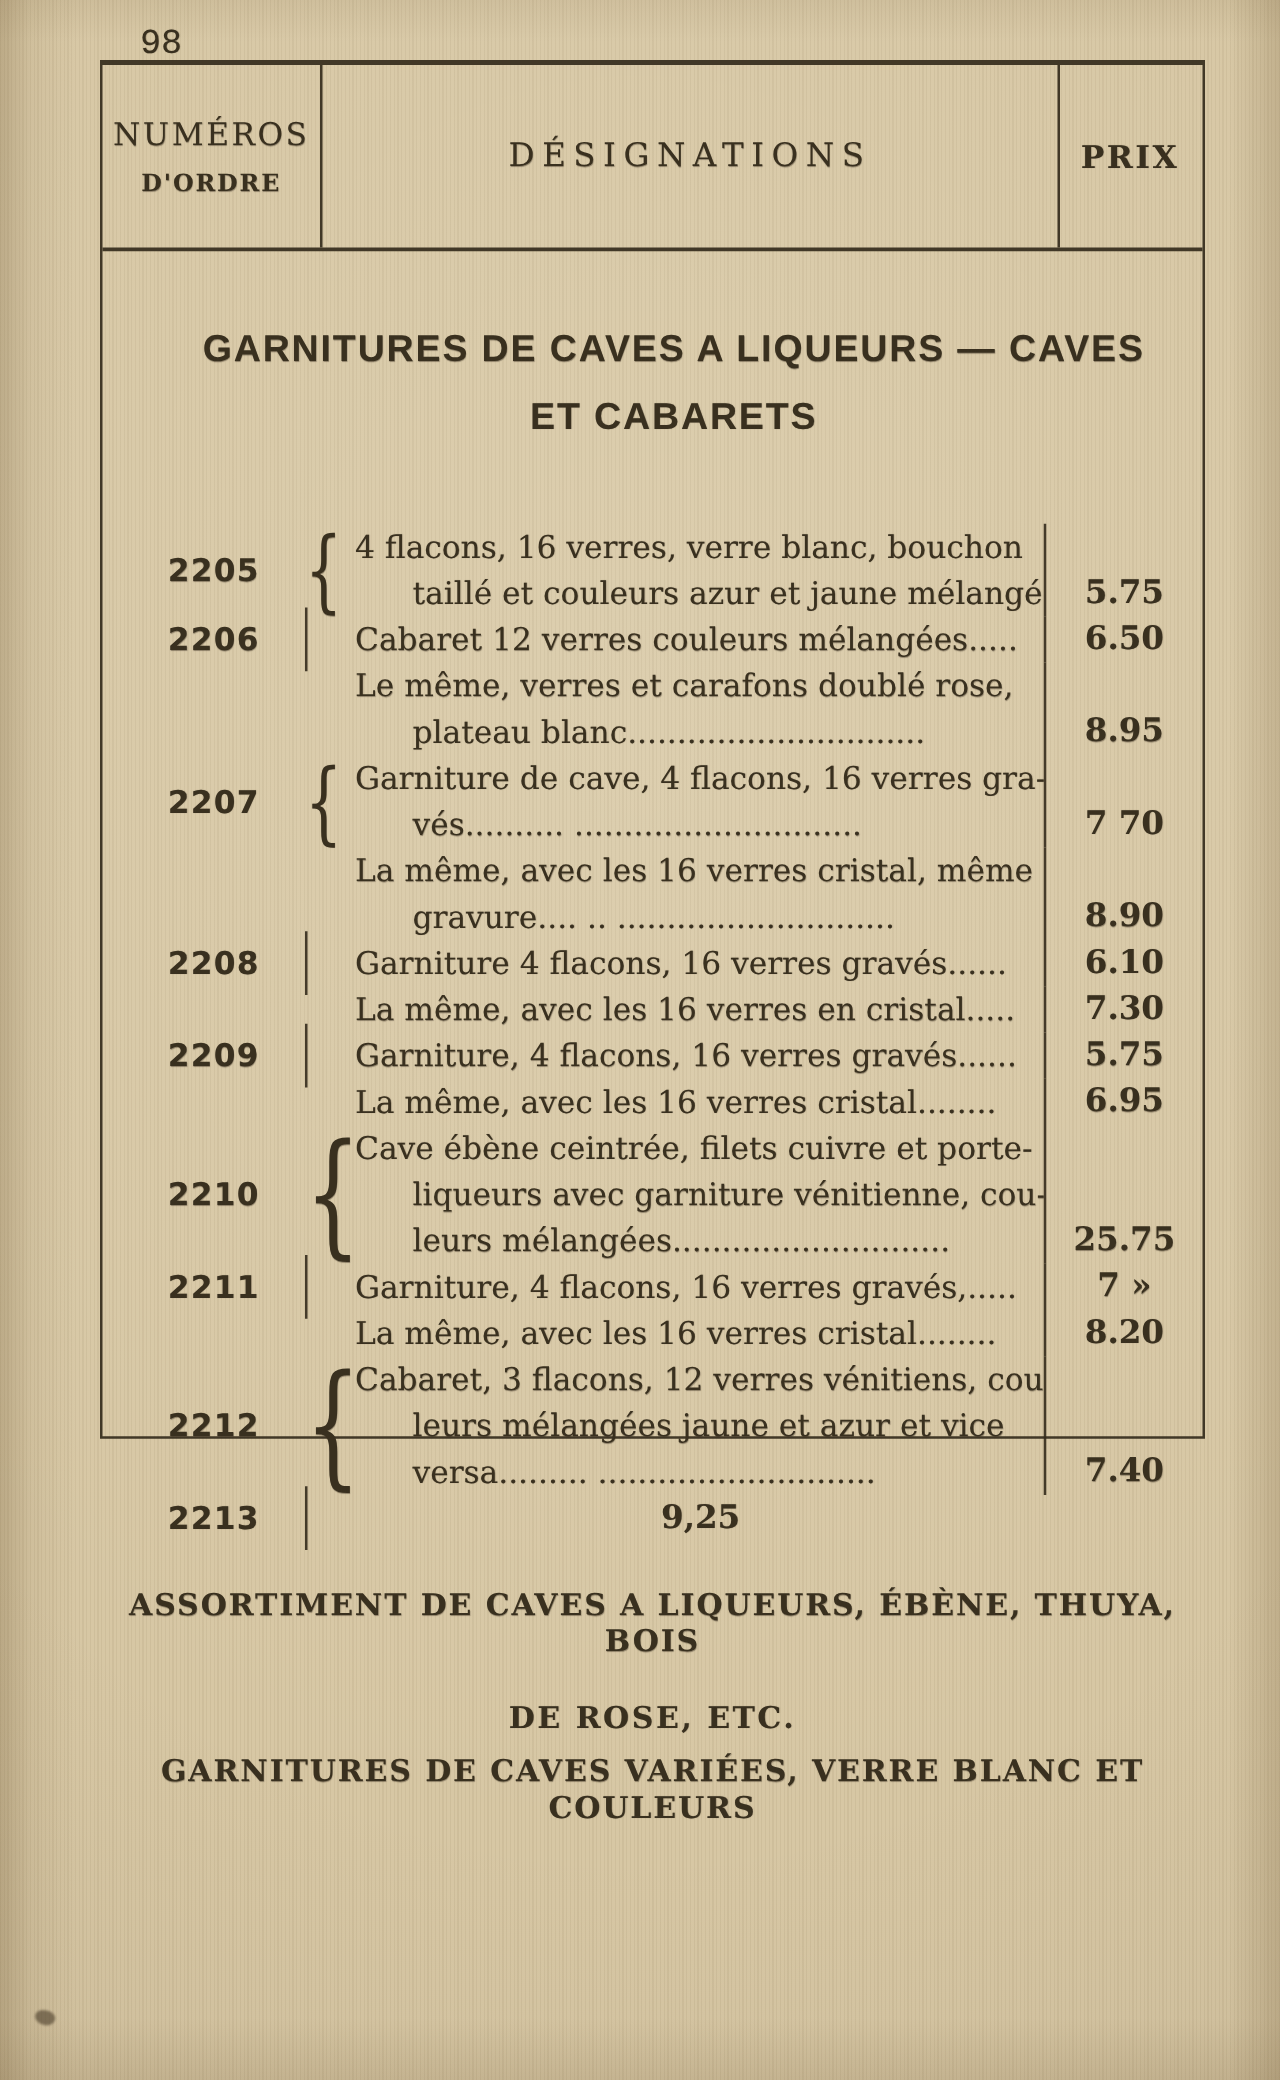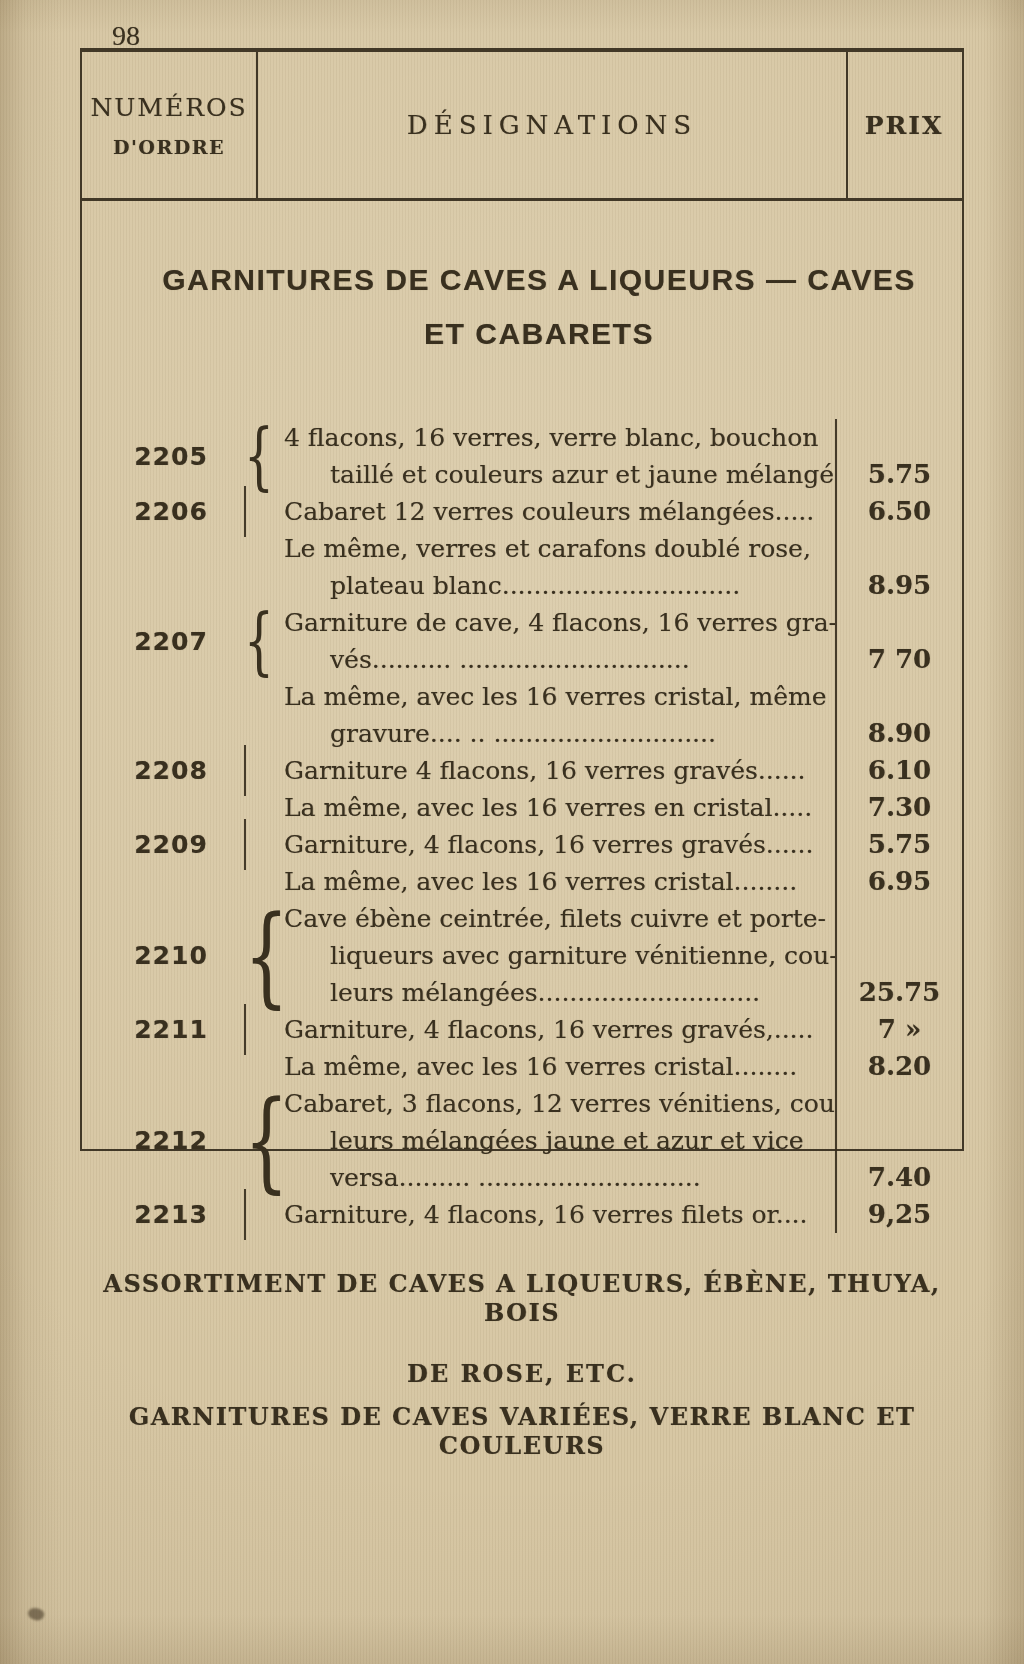--- a/index.html
+++ b/index.html
@@ -13,21 +13,21 @@
       linear-gradient(90deg, rgba(115,92,55,0.28) 0%, rgba(115,92,55,0.08) 2.5%, rgba(0,0,0,0) 6%),
       linear-gradient(270deg, rgba(115,92,55,0.22) 0%, rgba(0,0,0,0) 4%),
       linear-gradient(0deg, rgba(115,92,55,0.14) 0%, rgba(0,0,0,0) 3%),
       linear-gradient(180deg, rgba(115,92,55,0.10) 0%, rgba(0,0,0,0) 2%),
       repeating-linear-gradient(90deg, rgba(104,84,48,0.08) 0px, rgba(104,84,48,0.08) 1px, rgba(0,0,0,0) 1px, rgba(0,0,0,0) 3px);
     font-family:"DejaVu Serif", serif;
     text-shadow:0.3px 0.4px 0.7px rgba(55,45,30,0.45);
   }
   .page-num{
     position:absolute;left:112px;top:20px;
-    font-size:28px;font-family:Liberation Serif, serif;
+    font-size:28px;font-family:Liberation Mono, monospace;
   }
   .frame{
     position:absolute;left:80px;top:48px;width:884px;height:1103px;
     box-sizing:border-box;
     border:2px solid rgba(52,43,28,0.92);
     border-top-width:4px;
   }
   
   .thead{
     display:grid;grid-template-columns:176px 590px 112px;
@@ -258,23 +258,20 @@
             <div class="line">versa......... ............................</div>
           </div>
     <div class="price">7.40</div>
   </div>
 
   <div class="entry">
     <div class="num">2213</div>
     <div class="bracewrap">
             <span class="mark bar"></span>
           </div>
-    <div class="lines">
-            <div class="line">Garniture, 4 flacons, 16 verres filets or....</div>
-          </div>
     <div class="price">9,25</div>
   </div>
 </div>
 
     <div class="tfoot">
       <div class="f1">ASSORTIMENT DE CAVES A LIQUEURS, ÉBÈNE, THUYA, BOIS</div>
       <div class="f2">DE ROSE, ETC.</div>
       <div class="f3">GARNITURES DE CAVES VARIÉES, VERRE BLANC ET COULEURS</div>
     </div>
 

